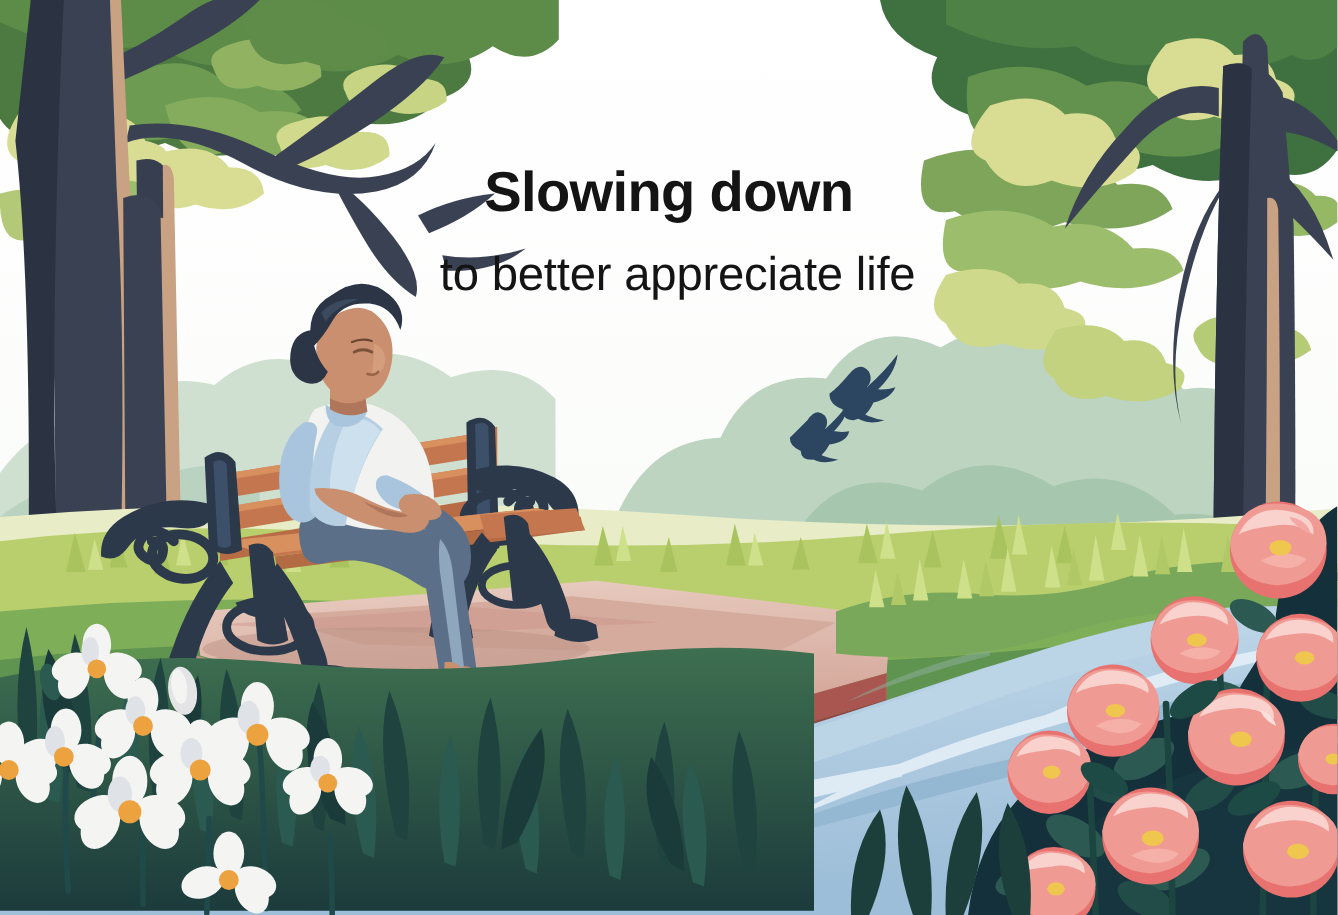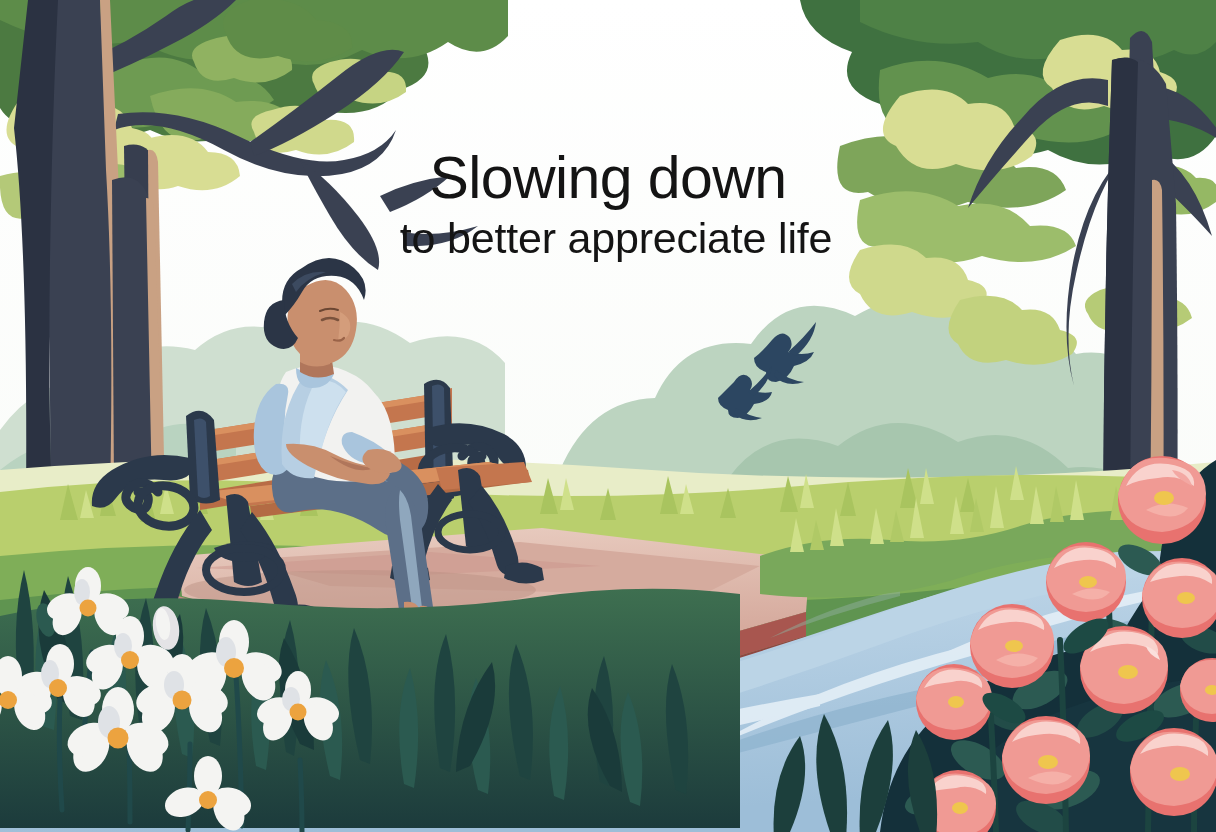--- a/index.html
+++ b/index.html
@@ -15,28 +15,28 @@
   
   .headline{
     position:absolute;
     left:0;right:0;
     text-align:center;
     pointer-events:none;
     z-index:40;
   }
   #headline-line1{
     top:148px;
-    font-size:59px;
-    font-weight:400;
+    font-size:51px;
+    font-weight:700;
     letter-spacing:-0.6px;
     line-height:1.05;
     color:#141414;
   }
   #headline-line2{
-    top:216px;
+    top:228px;
     font-size:43px;
     font-weight:400;
     letter-spacing:-0.2px;
     line-height:1.05;
     color:#141414;
     padding-left:16px;
   }
 </style>
 </head>
 <body>

